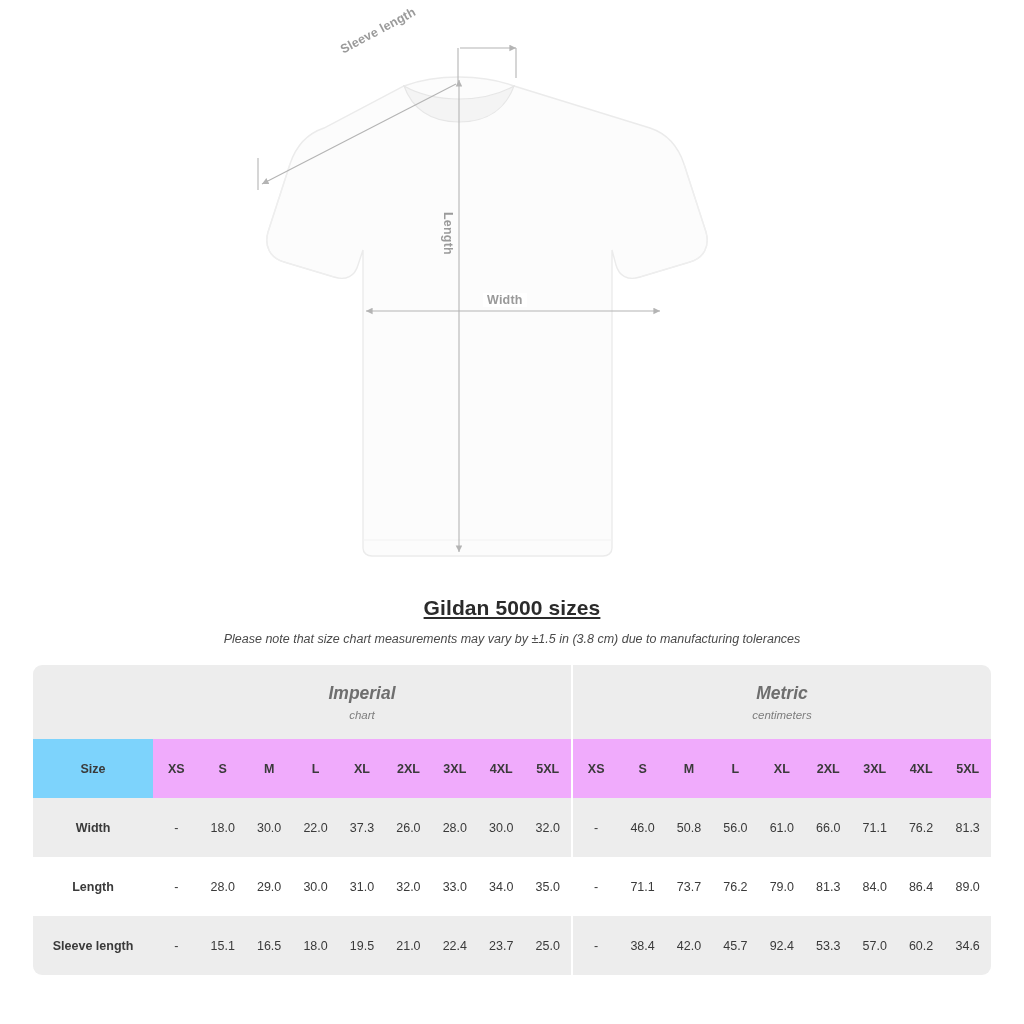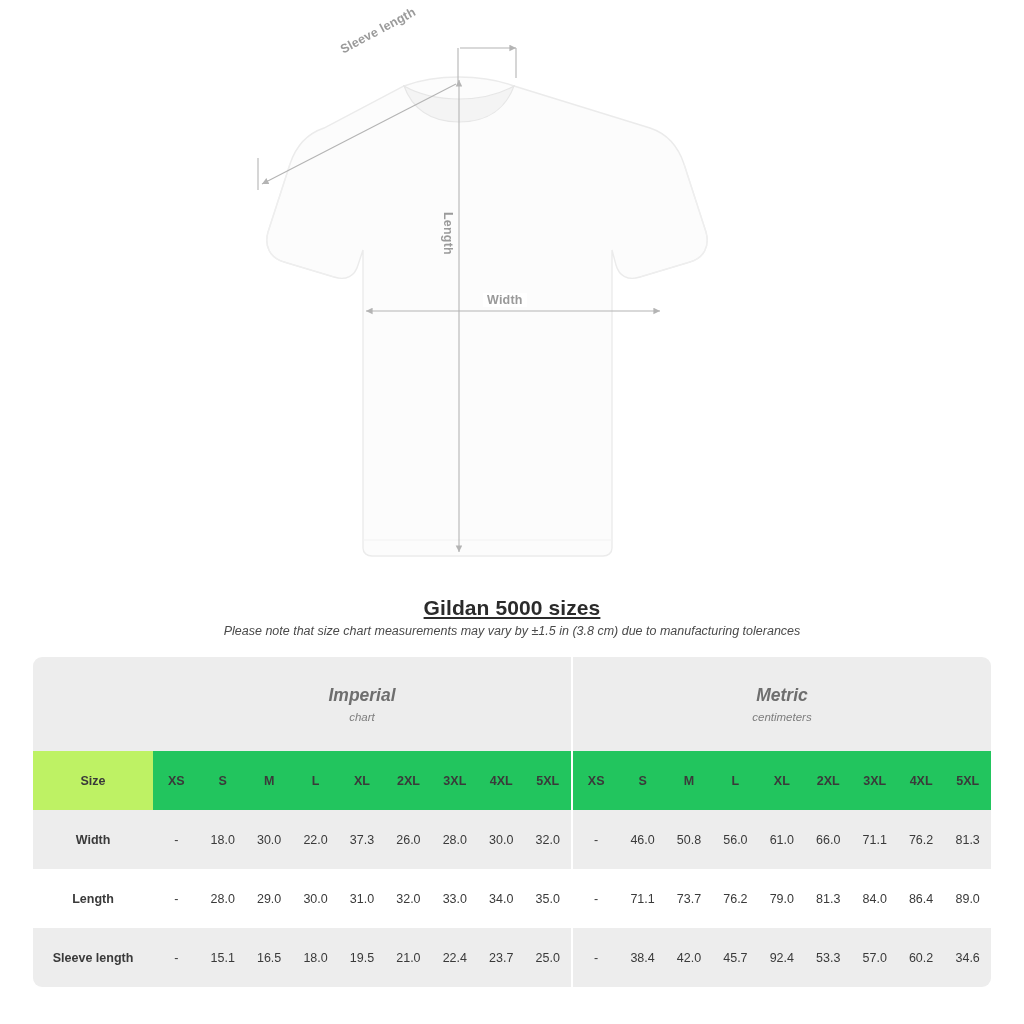--- a/index.html
+++ b/index.html
@@ -63,21 +63,21 @@
     font-size: 21px;
     font-weight: bold;
     color: #2b2b2b;
     letter-spacing: 0.1px;
     text-decoration: underline;
   }
   .chart-note {
     font-size: 12.5px;
     font-style: italic;
     color: #4a4a4a;
-    margin-top: 4px;
+    margin-top: 12px;
   }
 
   
   .table-wrap {
     margin: 19px 33px 0 33px;
     border-radius: 9px;
     overflow: hidden;
   }
   table.size-chart {
     border-collapse: collapse;
@@ -87,45 +87,45 @@
   }
   table.size-chart td,
   table.size-chart th {
     text-align: center;
     vertical-align: middle;
     border: none;
     padding: 0;
   }
   
   .unit-row td {
-    height: 94px;
+    height: 74px;
     background: #ededed;
   }
   .unit-name {
     font-size: 17.5px;
     font-style: italic;
     font-weight: bold;
     color: #6e6e6e;
   }
   .unit-sub {
     font-size: 11.5px;
     font-style: italic;
     color: #7d7d7d;
     margin-top: 5px;
   }
   
   .size-row td {
     height: 59px;
-    background: #22c55e;
+    background: #f0abfc;
     font-weight: bold;
     font-size: 12.5px;
     color: #3a3a3a;
   }
   .size-row td.rowhead {
-    background: #bef264;
+    background: #7dd3fc;
   }
   
   .data-row td {
     height: 59px;
     font-size: 12.5px;
     color: #3a3a3a;
   }
   .data-row.shade td {
     background: #ededed;
   }

